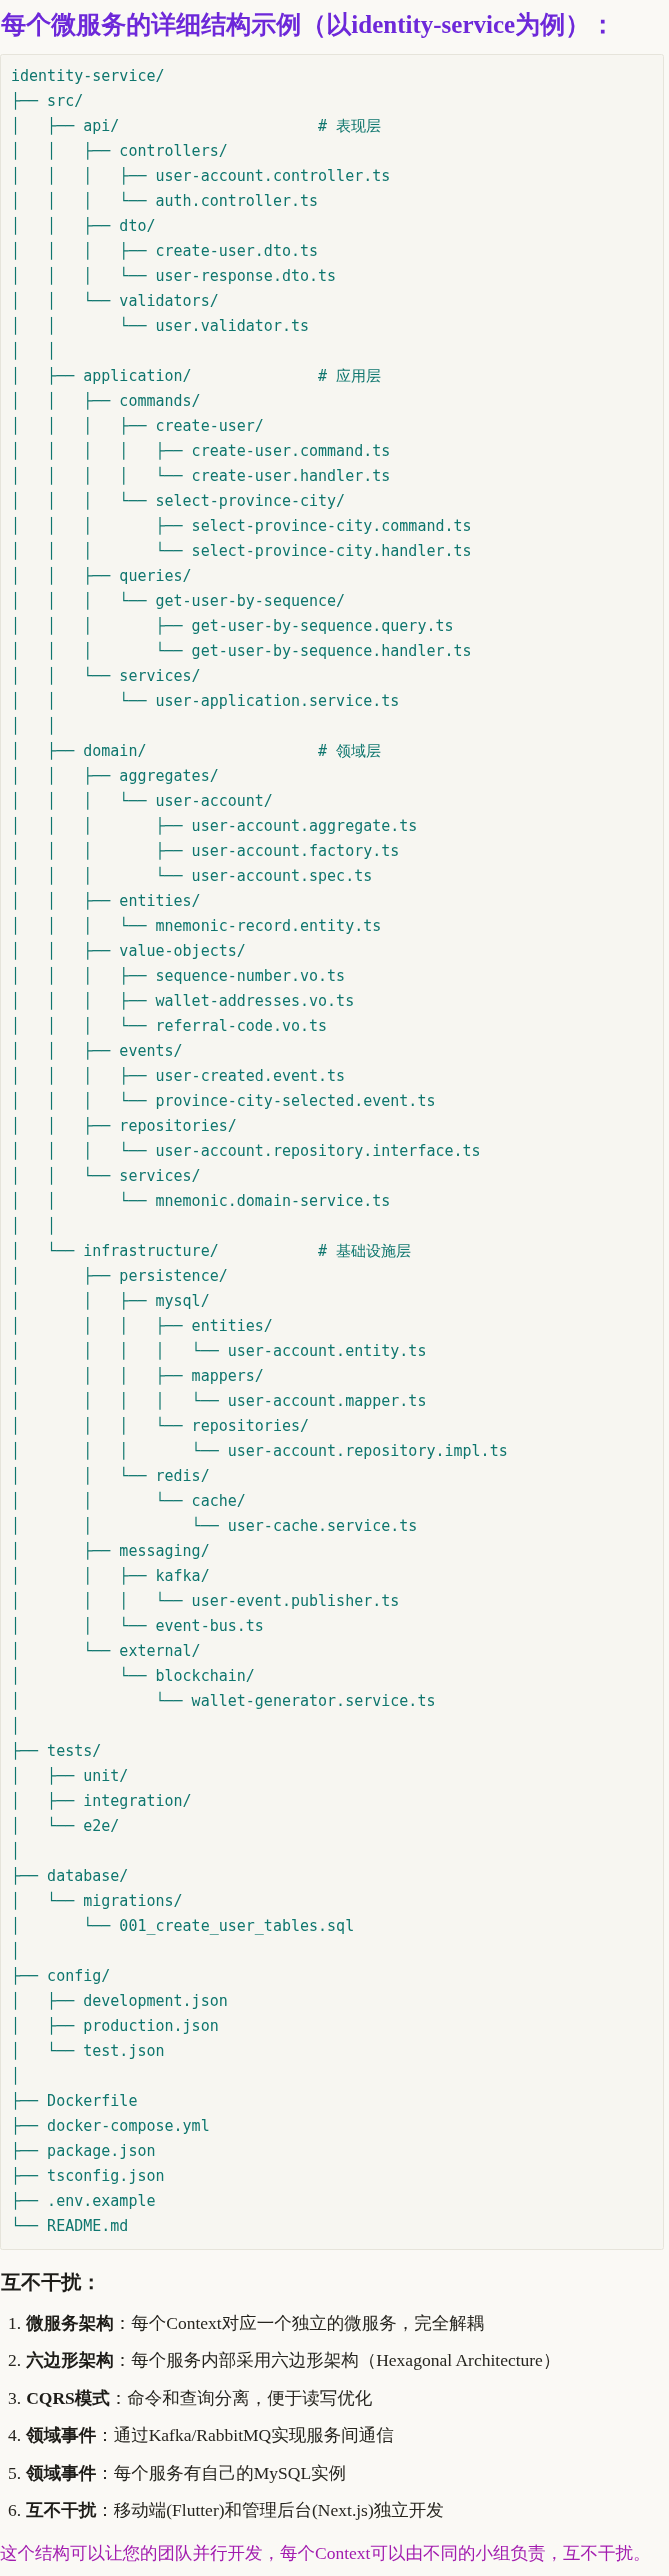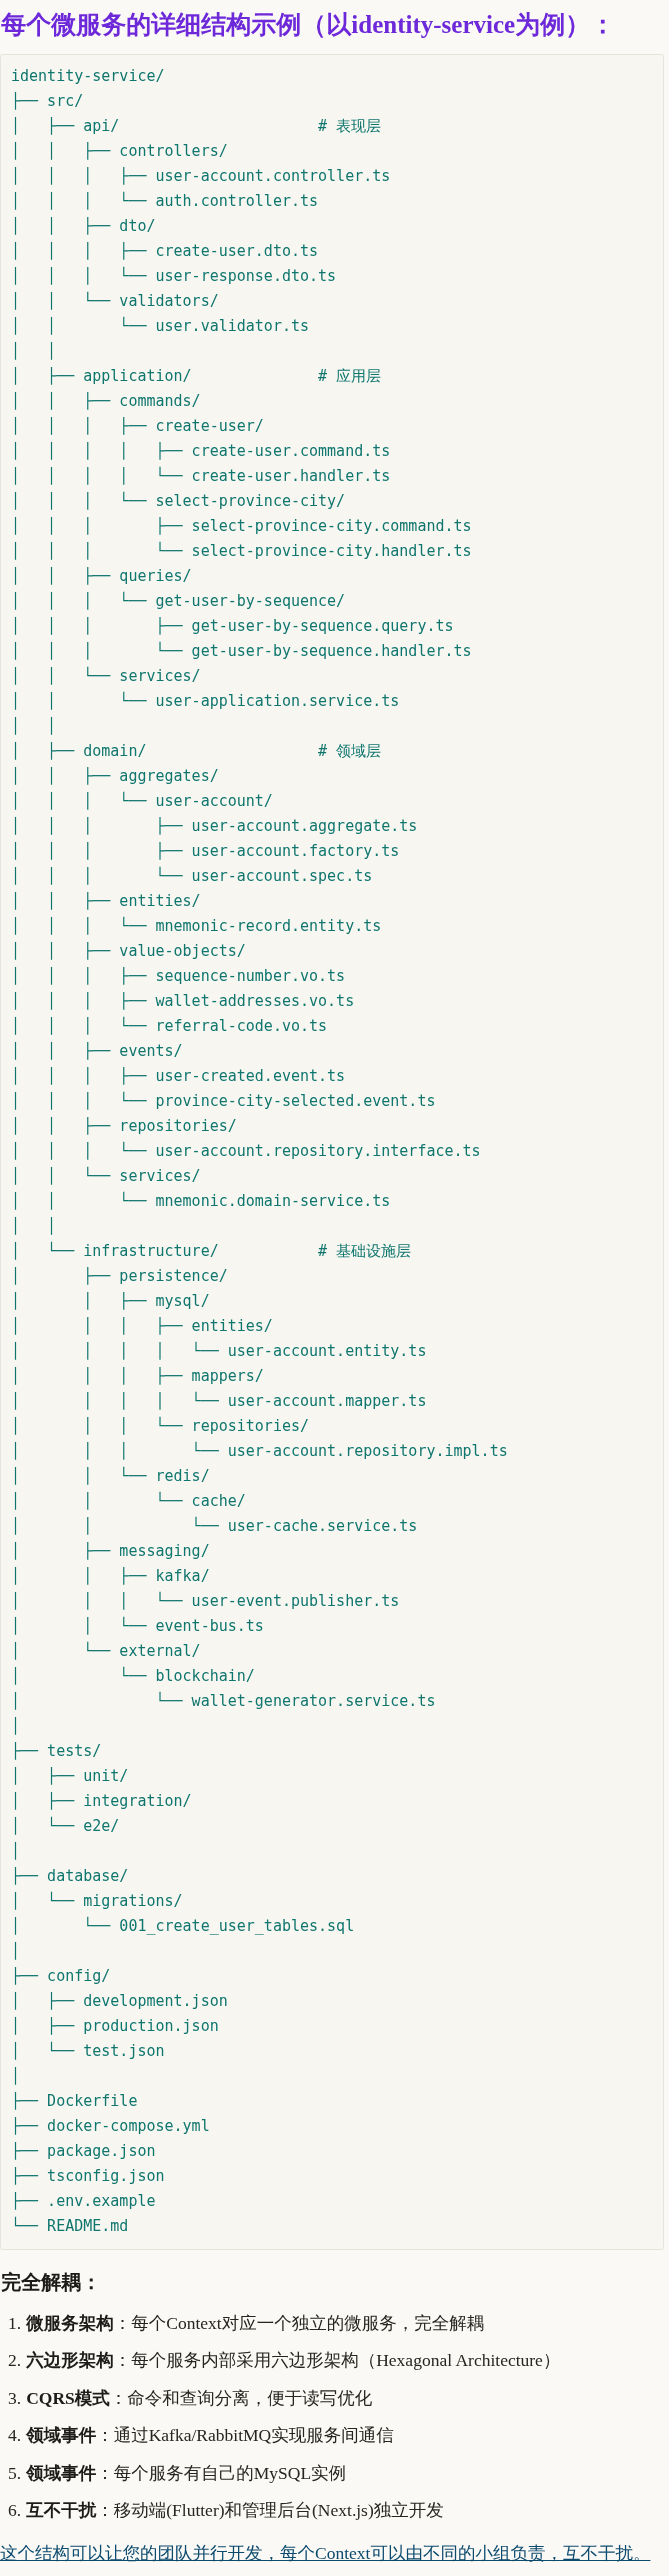--- a/index.html
+++ b/index.html
@@ -59,23 +59,22 @@
     margin-right: 5px;
   }
   .note-item strong {
     font-weight: 700;
     color: #1D1C18;
   }
   .closing-paragraph {
     font-family: "Liberation Serif", "DejaVu Serif", serif;
     font-size: 17.5px;
     line-height: 25px;
-    color: #0c4a6e;
+    color: #a21caf;
     margin: 17.5px 5px 13.8px 0;
-    text-decoration: underline;
   }
 </style>
 </head>
 <body>
 
 <main>
 
   <h3 class="page-title">每个微服务的详细结构示例（以identity-service为例）：</h3>
 
   <div class="codeblock">
@@ -161,21 +160,21 @@
 │   └── test.json
 │
 ├── Dockerfile
 ├── docker-compose.yml
 ├── package.json
 ├── tsconfig.json
 ├── .env.example
 └── README.md</pre>
   </div>
 
-  <h3 class="notes-heading">完全解耦：</h3>
+  <h3 class="notes-heading">互不干扰：</h3>
 
   <div class="notes-list">
 
     <div class="note-item">
       <span class="num">1.</span><strong>微服务架构</strong><span>：每个Context对应一个独立的微服务，完全解耦</span>
     </div>
 
     <div class="note-item">
       <span class="num">2.</span><strong>六边形架构</strong><span>：每个服务内部采用六边形架构（Hexagonal Architecture）</span>
     </div>

